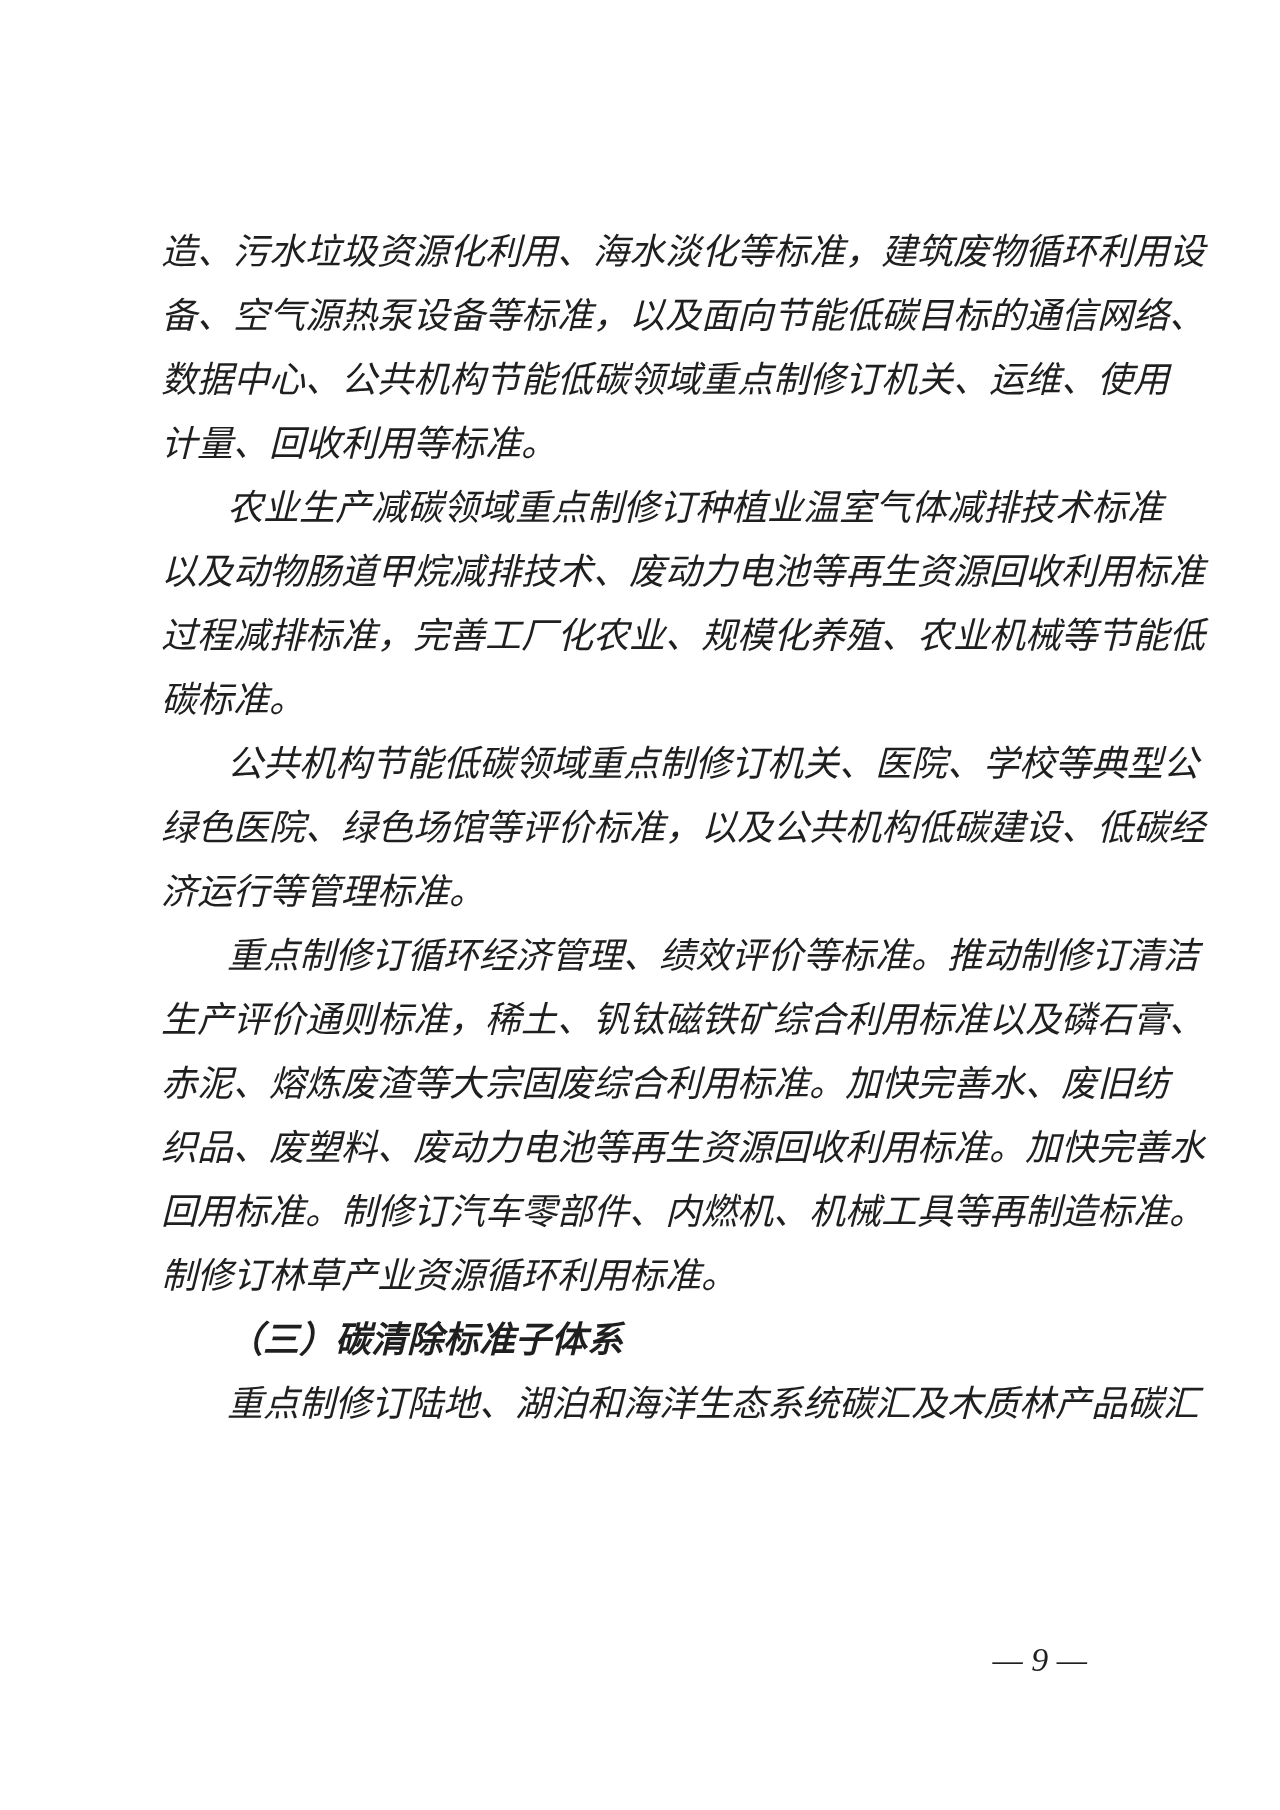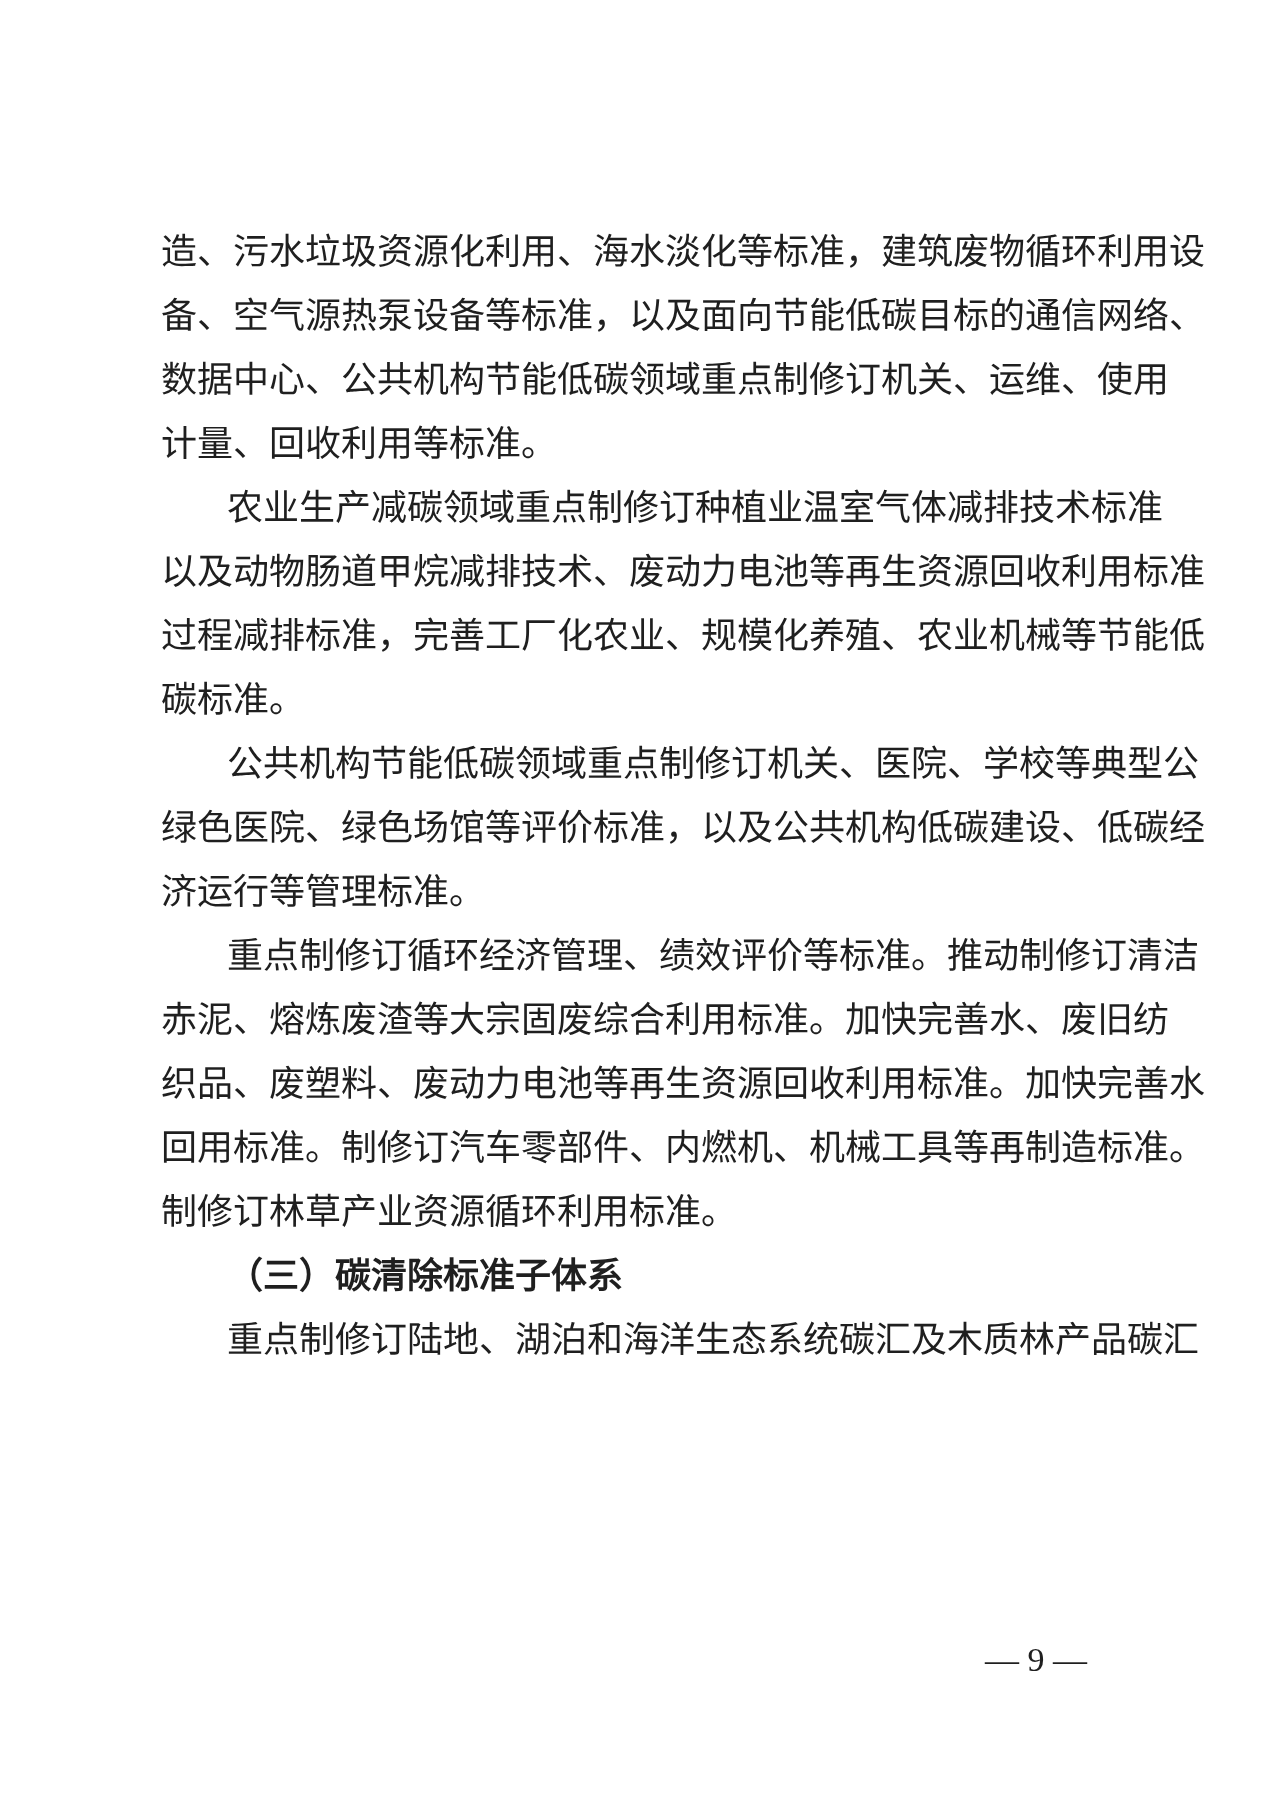--- a/index.html
+++ b/index.html
@@ -8,20 +8,21 @@
     background: #ffffff;
   }
   .page {
     position: relative;
     width: 1280px;
     height: 1810px;
     background: #ffffff;
     overflow: hidden;
     font-family: "Liberation Serif", "DejaVu Serif", serif;
     color: #1f1f1f;
+    font-style: italic;
   }
   .doc {
     position: absolute;
     left: 161px;
     top: 220px;
     width: 1046px;
     font-size: 36px;
     line-height: 64px;
     text-align: left;
     letter-spacing: 0;
@@ -56,20 +57,21 @@
     <div class="line">数据中心、公共机构节能低碳领域重点制修订机关、运维、使用</div>
     <div class="line">计量、回收利用等标准。</div>
     <div class="line indent">农业生产减碳领域重点制修订种植业温室气体减排技术标准</div>
     <div class="line">以及动物肠道甲烷减排技术、废动力电池等再生资源回收利用标准</div>
     <div class="line">过程减排标准，完善工厂化农业、规模化养殖、农业机械等节能低</div>
     <div class="line">碳标准。</div>
     <div class="line indent">公共机构节能低碳领域重点制修订机关、医院、学校等典型公</div>
     <div class="line">绿色医院、绿色场馆等评价标准，以及公共机构低碳建设、低碳经</div>
     <div class="line">济运行等管理标准。</div>
     <div class="line indent">重点制修订循环经济管理、绩效评价等标准。推动制修订清洁</div>
+    <div class="line">生产评价通则标准，稀土、钒钛磁铁矿综合利用标准以及磷石膏、</div>
     <div class="line">赤泥、熔炼废渣等大宗固废综合利用标准。加快完善水、废旧纺</div>
     <div class="line">织品、废塑料、废动力电池等再生资源回收利用标准。加快完善水</div>
     <div class="line">回用标准。制修订汽车零部件、内燃机、机械工具等再制造标准。</div>
     <div class="line">制修订林草产业资源循环利用标准。</div>
     <div class="line indent bold">（三）碳清除标准子体系</div>
     <div class="line indent">重点制修订陆地、湖泊和海洋生态系统碳汇及木质林产品碳汇</div>
   </div>
 
   <div class="page-number">— 9 —</div>
 </div>

